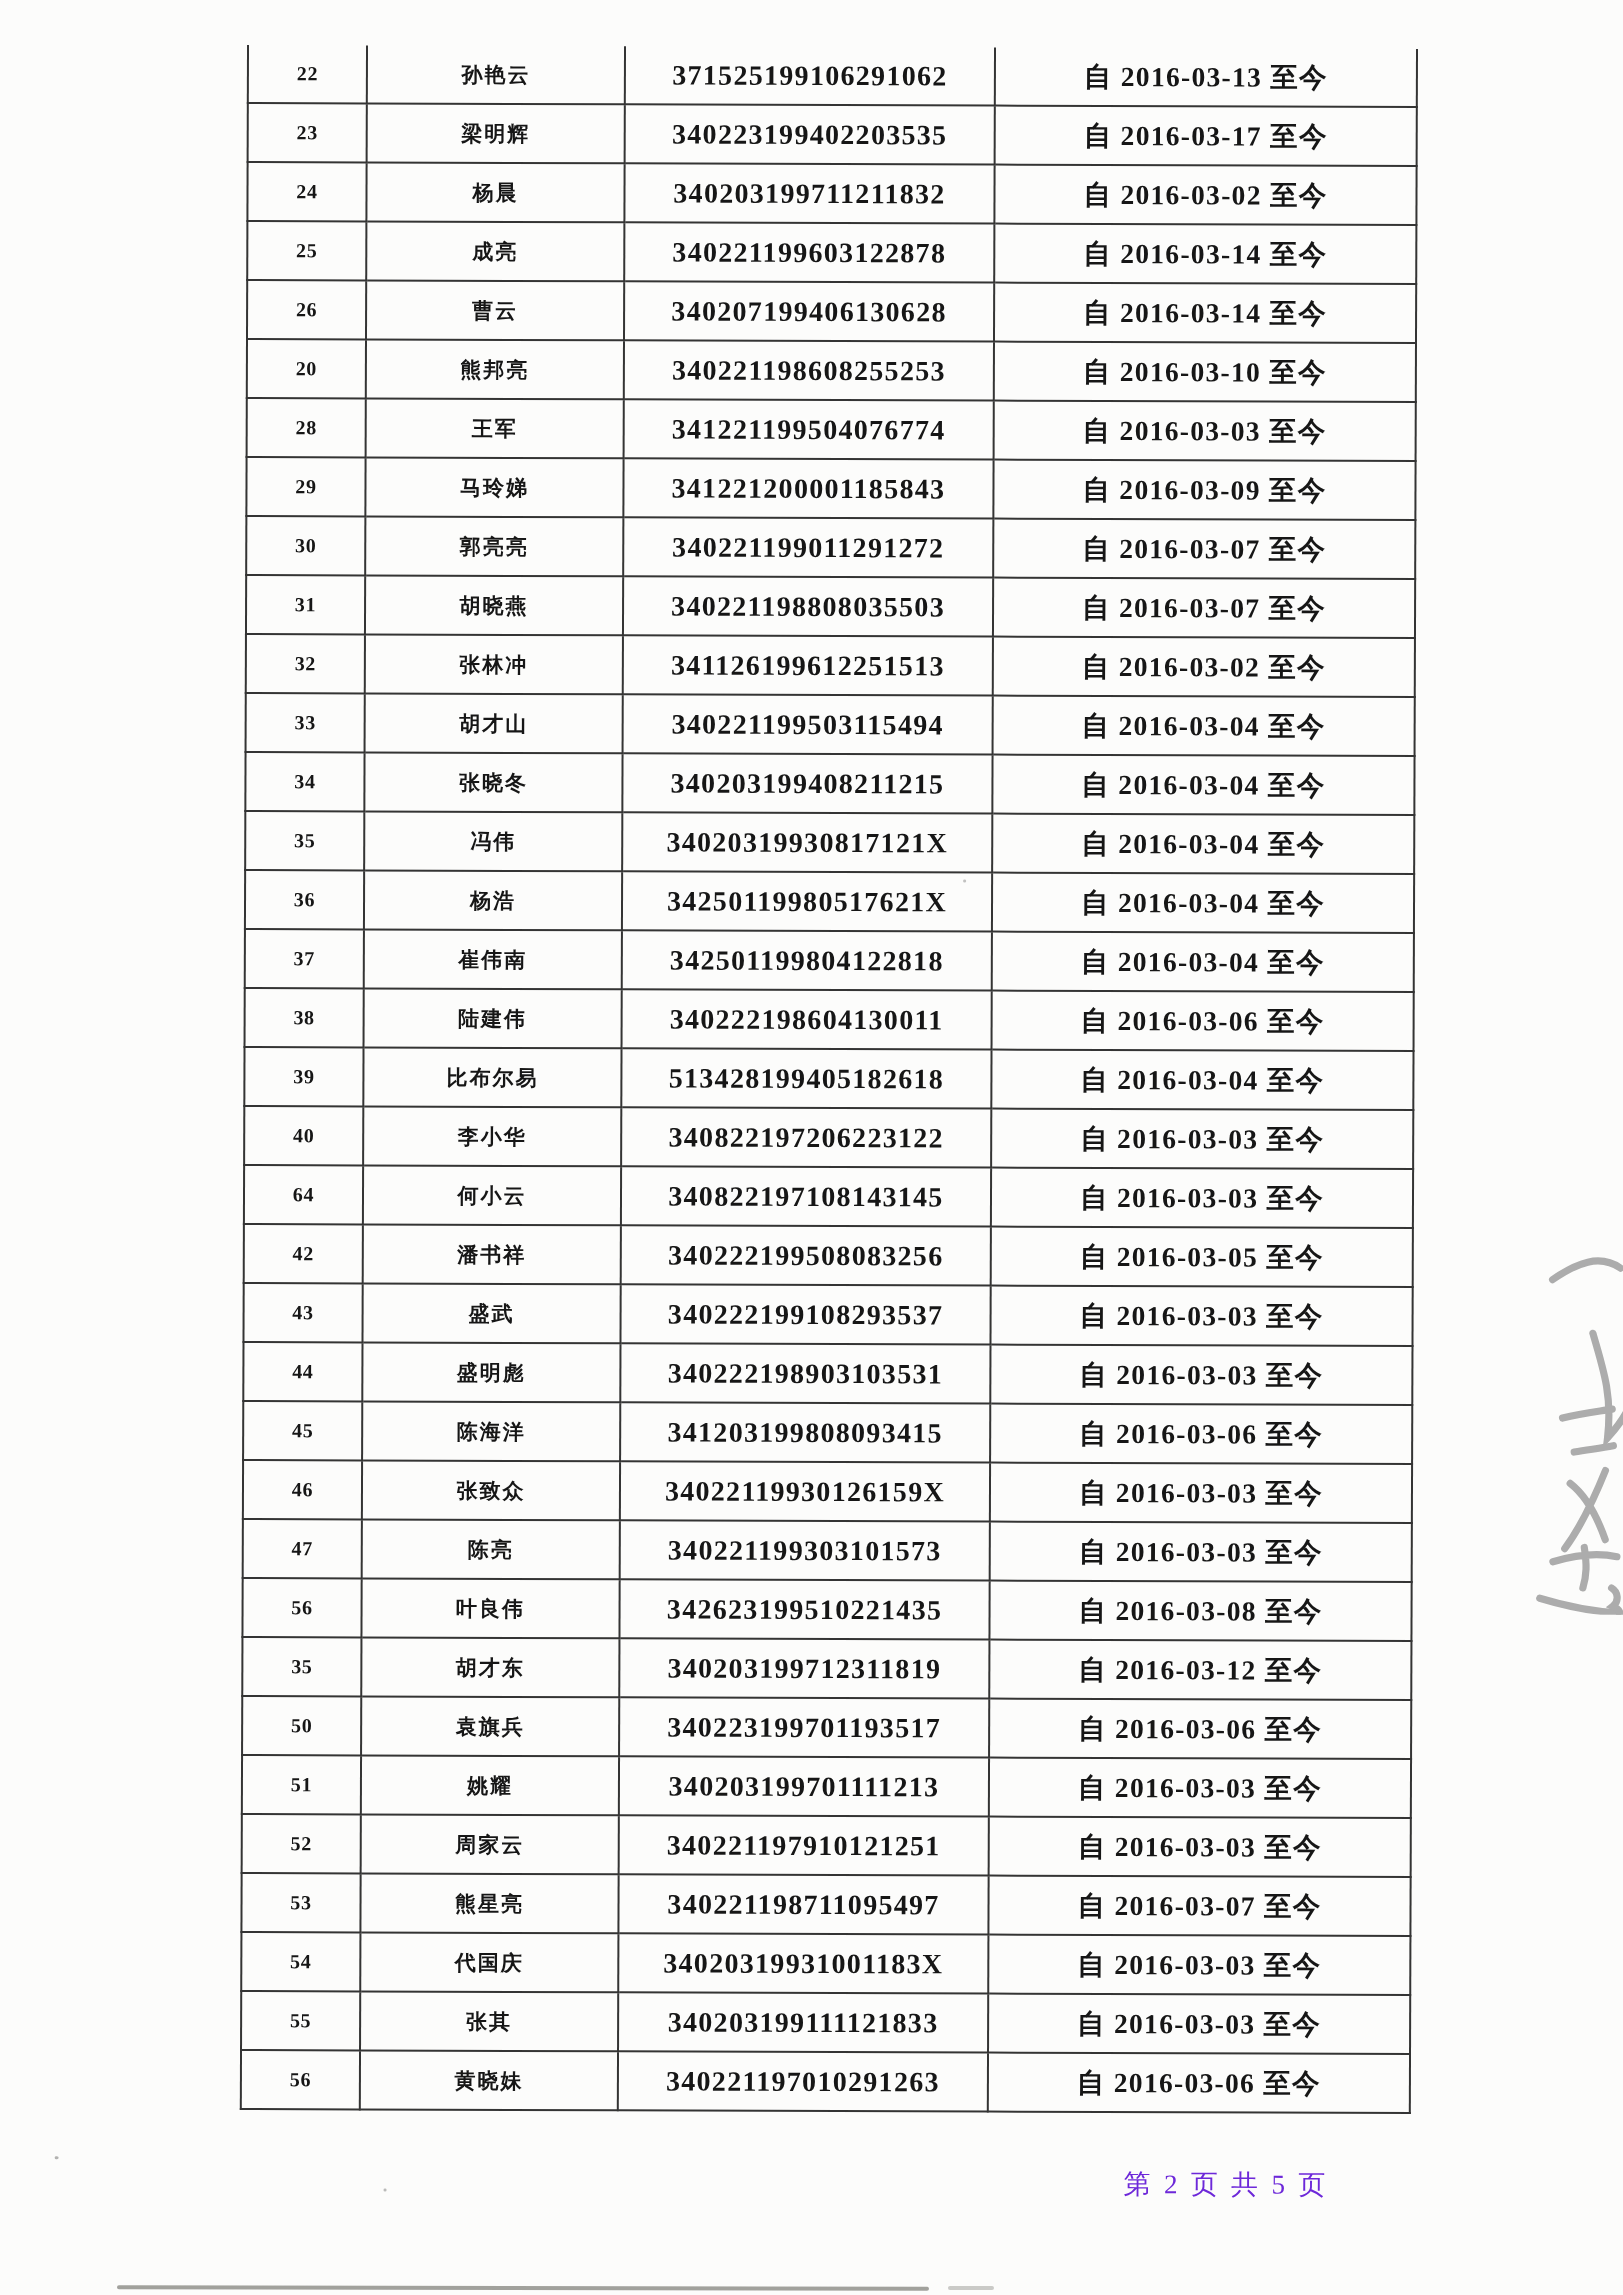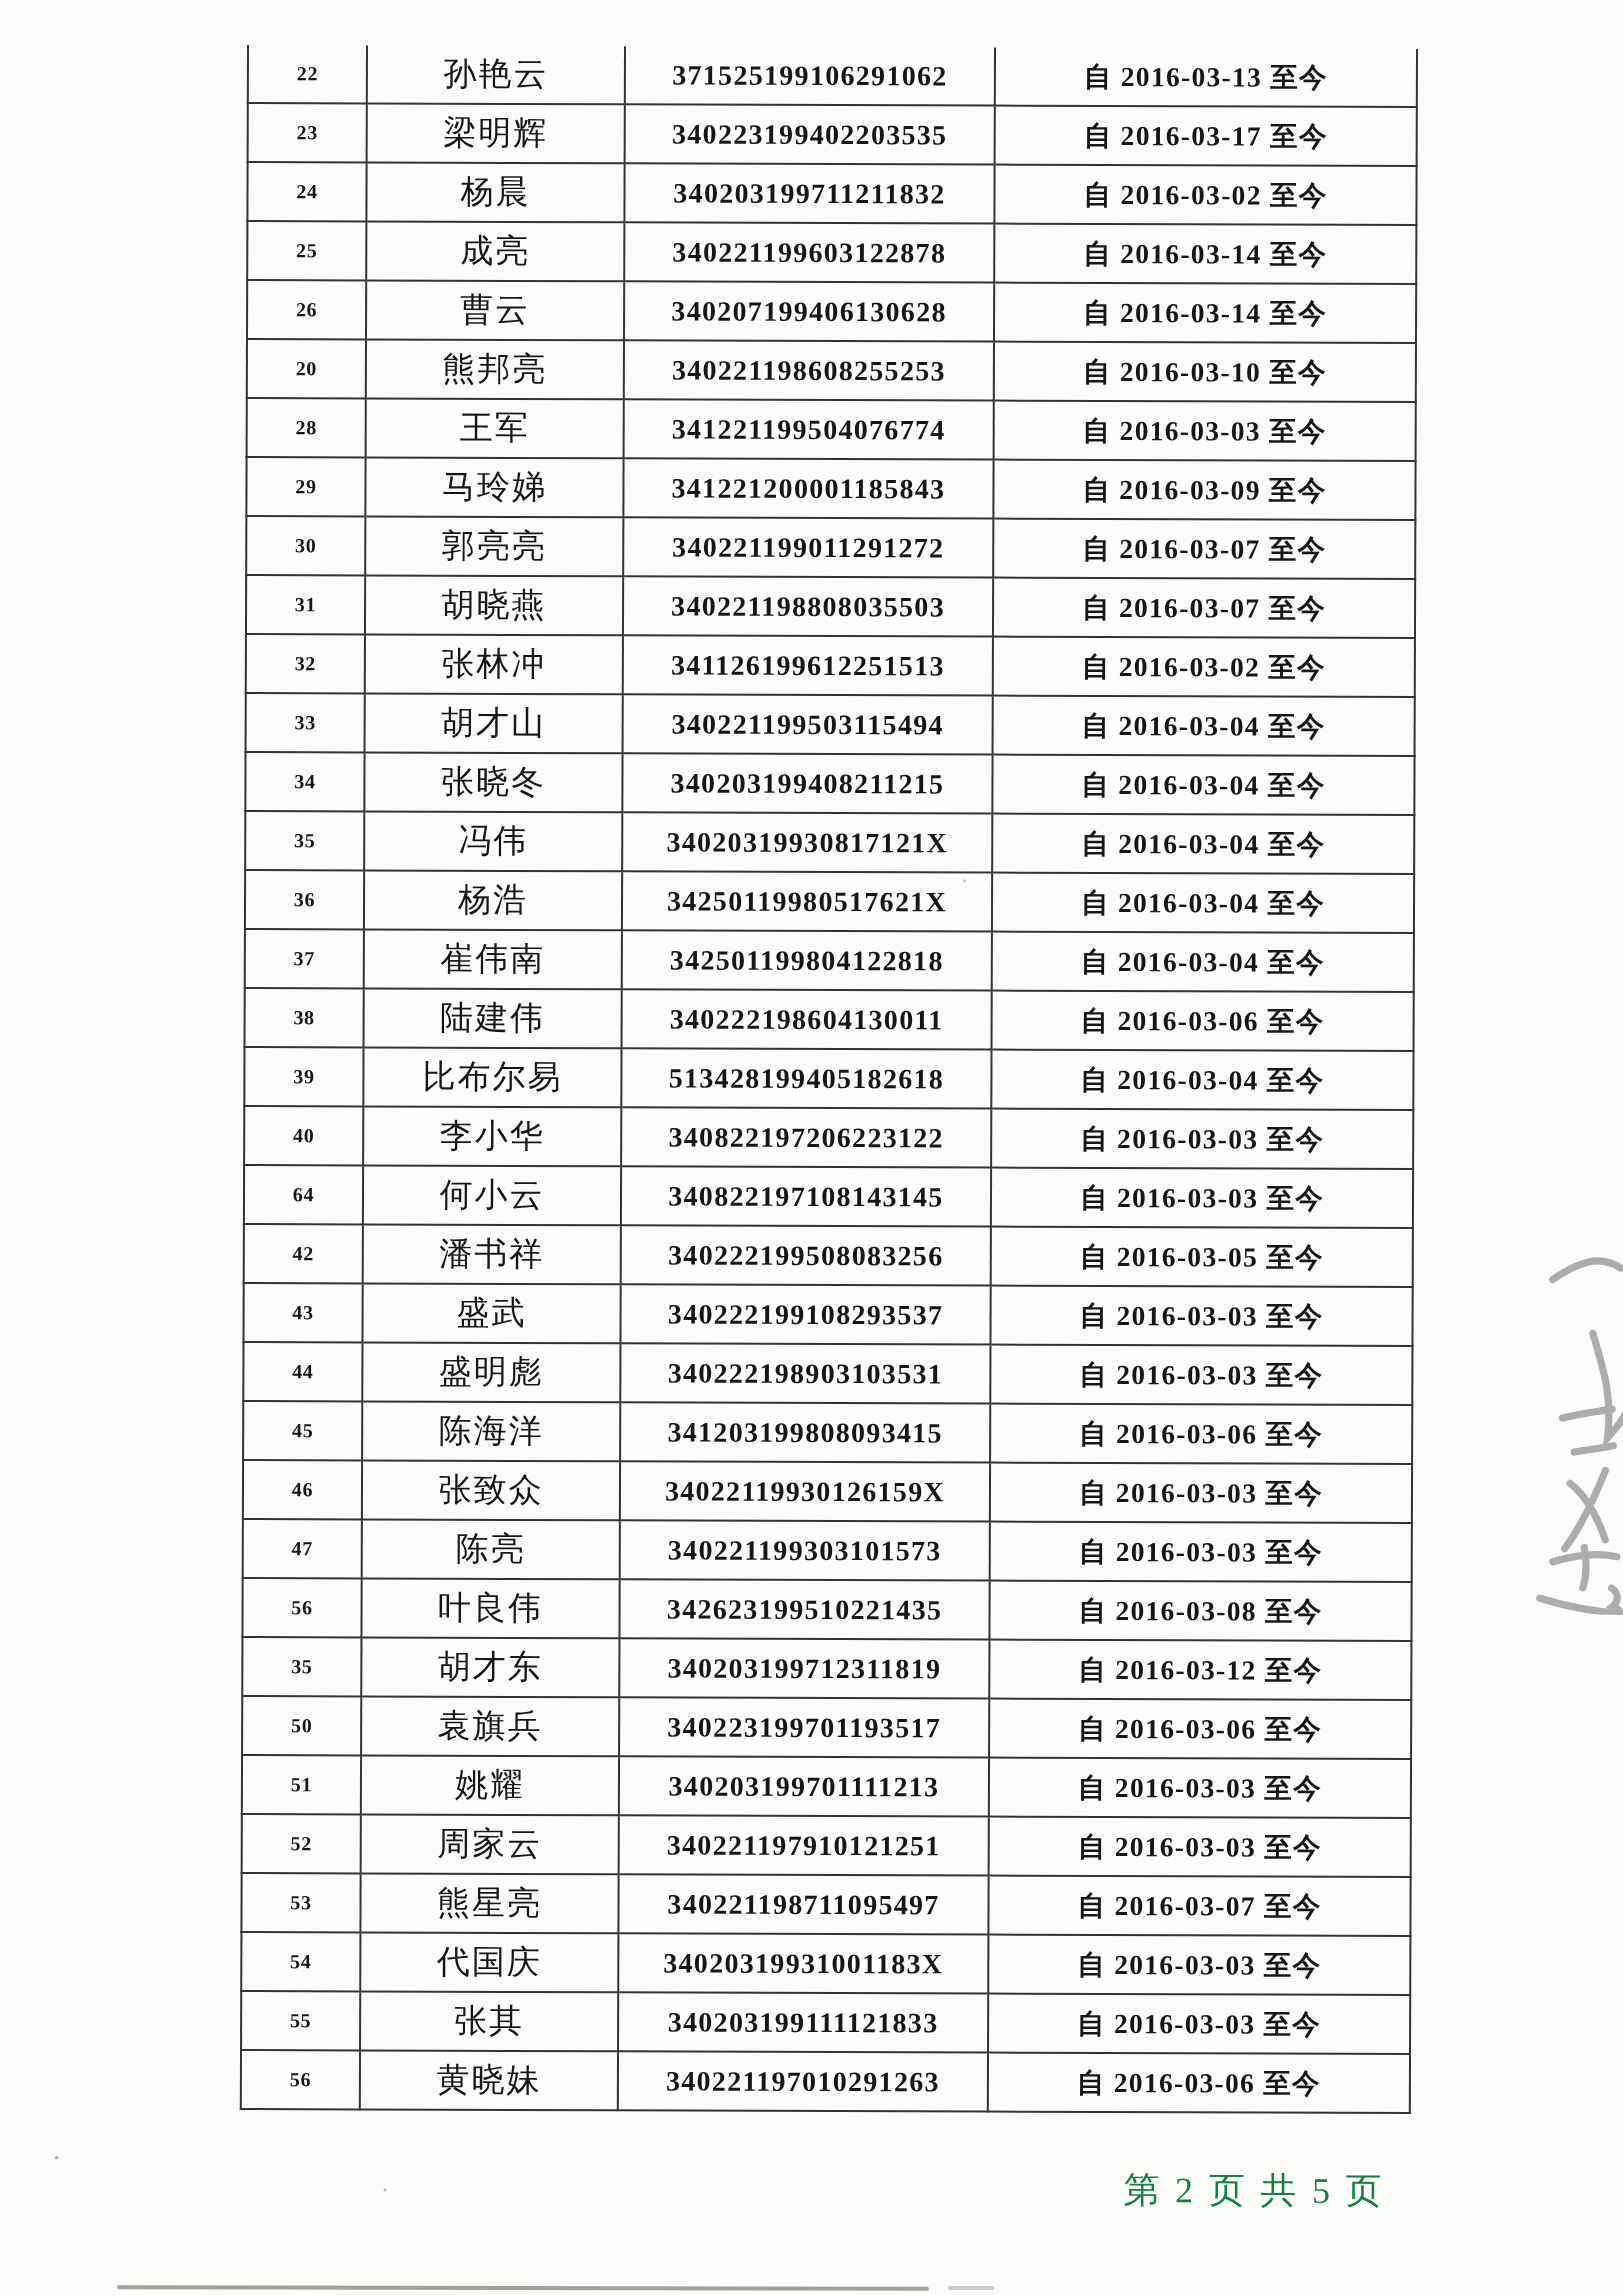--- a/index.html
+++ b/index.html
@@ -19,26 +19,26 @@
     width:1169px;border-collapse:collapse;table-layout:fixed;
   }
   table.roster td{
     border:2px solid #343434;
     height:57px;padding:0;
     text-align:center;vertical-align:middle;
     white-space:nowrap;overflow:visible;
   }
   table.roster tr:first-child td{border-top:none;}
   td.c-num{font-size:20px;font-weight:700;letter-spacing:0.7px;}
-  td.c-name{font-size:33px;font-weight:400;letter-spacing:2px;}
+  td.c-name{font-size:21px;font-weight:700;letter-spacing:2px;}
   td.c-id{font-size:28px;font-weight:700;letter-spacing:1.3px;}
   td.c-period{font-size:27.5px;font-weight:600;letter-spacing:1.3px;}
   .footer{
     position:absolute;left:1131px;top:2163px;
-    font-size:36px;letter-spacing:3.3px;color:#15803d;font-weight:400;
+    font-size:27px;letter-spacing:3.3px;color:#6d28d9;font-weight:400;
   }
   .stamp{
     position:absolute;left:1519px;top:1217px;width:111px;height:393px;
     opacity:.7;pointer-events:none;
   }
   .speck{position:absolute;background:#6a6a68;border-radius:50%;}
   .smear{
     position:absolute;top:2286px;height:3.9px;background:#55554f;
     border-radius:2px;transform:rotate(0.12deg);
   }

